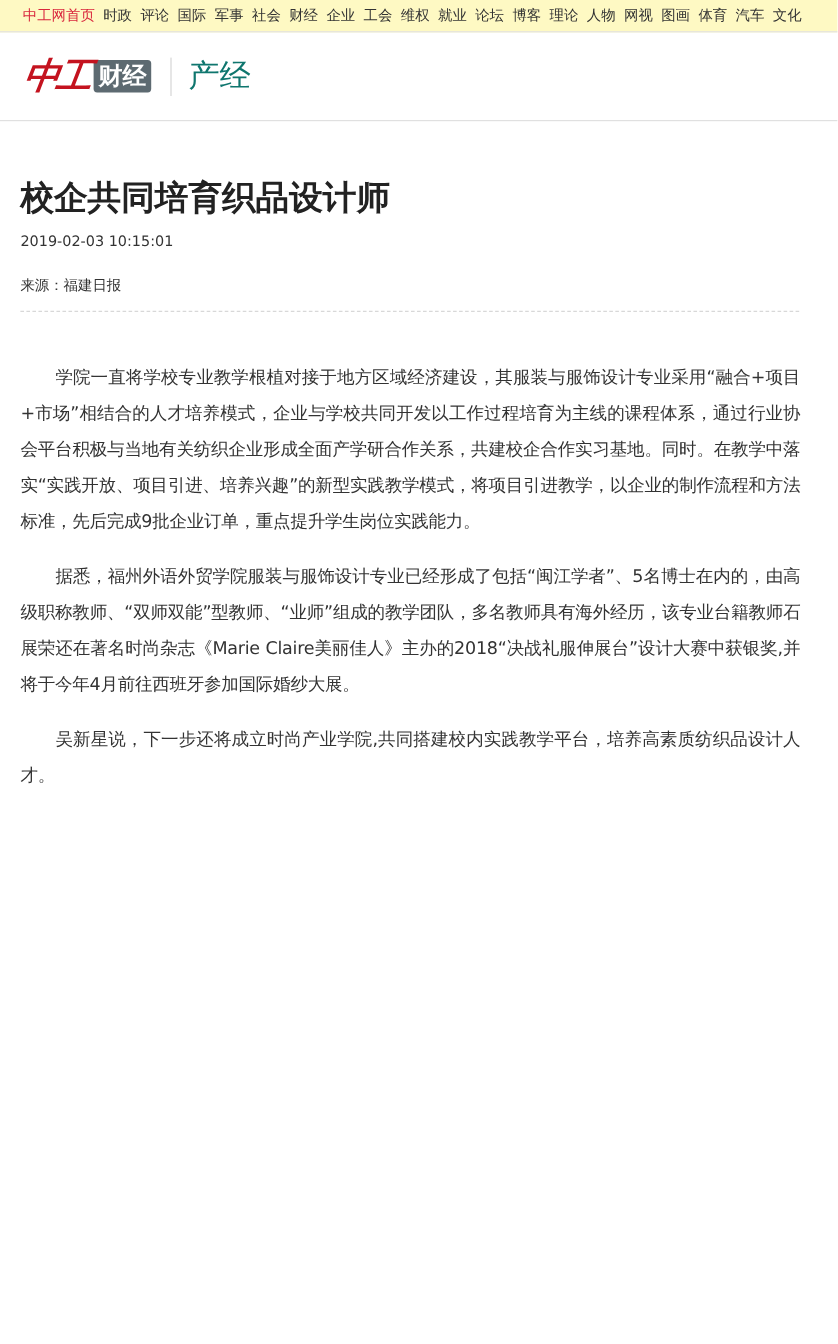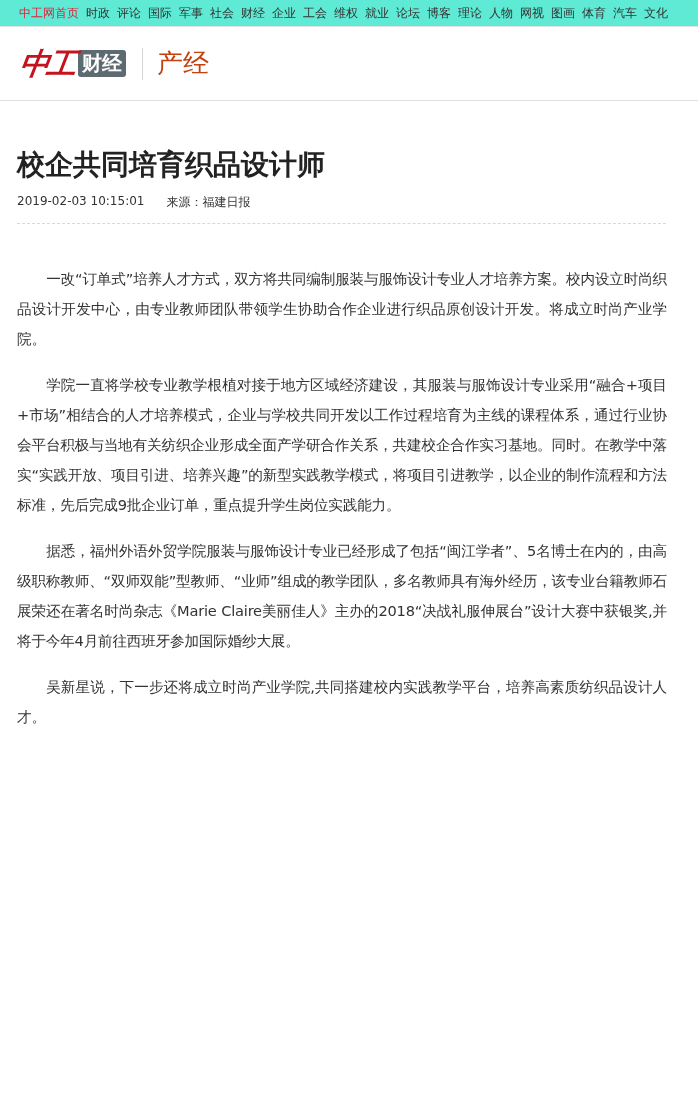--- a/index.html
+++ b/index.html
@@ -1,21 +1,21 @@
 <!DOCTYPE html>
 <html><head>
 <meta charset="utf-8">
 <style>
   * { margin: 0; padding: 0; box-sizing: border-box; }
   html, body { width: 698px; height: 1120px; background: #ffffff; overflow: hidden; }
   body { font-family: "DejaVu Sans", "Liberation Sans", sans-serif; color: #333; }
 
   .topnav {
     height: 27px;
-    background: #5eead4;
+    background: #fef9c3;
     border-bottom: 1px solid #e2e2e2;
     display: flex;
     align-items: center;
     padding-left: 19px;
     white-space: nowrap;
     overflow: hidden;
   }
   .topnav a {
     font-size: 12px;
     color: #333;
@@ -54,40 +54,41 @@
   }
   .header-divider {
     width: 1px;
     height: 32px;
     background: #d6d6d6;
     margin-left: 16px;
     margin-right: 14px;
   }
   .section-name {
     font-size: 26px;
-    color: #c2410c;
+    color: #0f766e;
     font-weight: normal;
   }
 
   .article {
     padding: 0 32px 0 17px;
   }
   .title {
     margin-top: 48px;
     font-size: 28px;
     font-weight: bold;
     color: #222;
     line-height: 32px;
   }
   .meta {
     margin-top: 13px;
     font-size: 12px;
     color: #333;
     display: flex;
     gap: 22px;
+    flex-direction: column;
   }
   .meta-rule {
     margin-top: 12px;
     width: 649px;
     border-top: 1px dashed #d8d8d8;
   }
   .body { margin-top: 40px; width: 650px; }
   .body p {
     font-size: 14.6px;
     line-height: 30px;
@@ -133,18 +134,17 @@
 
 <main class="article">
   <h1 class="title">校企共同培育织品设计师</h1>
   <div class="meta">
     <span>2019-02-03 10:15:01</span>
     <span>来源：福建日报</span>
   </div>
   <div class="meta-rule"></div>
 
   <div class="body">
-    <p>一改“订单式”培养人才方式，双方将共同编制服装与服饰设计专业人才培养方案。校内设立时尚织品设计开发中心，由专业教师团队带领学生协助合作企业进行织品原创设计开发。将成立时尚产业学院。</p>
     <p>学院一直将学校专业教学根植对接于地方区域经济建设，其服装与服饰设计专业采用“融合+项目+市场”相结合的人才培养模式，企业与学校共同开发以工作过程培育为主线的课程体系，通过行业协会平台积极与当地有关纺织企业形成全面产学研合作关系，共建校企合作实习基地。同时。在教学中落实“实践开放、项目引进、培养兴趣”的新型实践教学模式，将项目引进教学，以企业的制作流程和方法标准，先后完成9批企业订单，重点提升学生岗位实践能力。</p>
     <p>据悉，福州外语外贸学院服装与服饰设计专业已经形成了包括“闽江学者”、5名博士在内的，由高级职称教师、“双师双能”型教师、“业师”组成的教学团队，多名教师具有海外经历，该专业台籍教师石展荣还在著名时尚杂志《Marie Claire美丽佳人》主办的2018“决战礼服伸展台”设计大赛中获银奖,并将于今年4月前往西班牙参加国际婚纱大展。</p>
     <p>吴新星说，下一步还将成立时尚产业学院,共同搭建校内实践教学平台，培养高素质纺织品设计人才。</p>
   </div>
 </main>
 
 </body></html>

